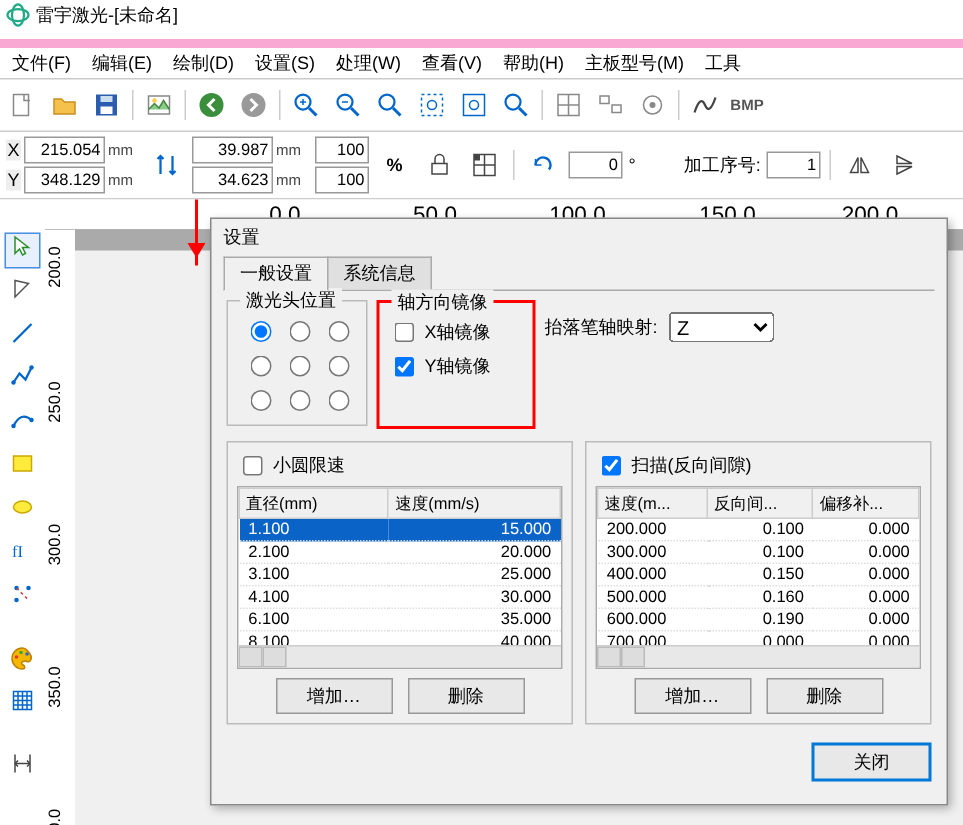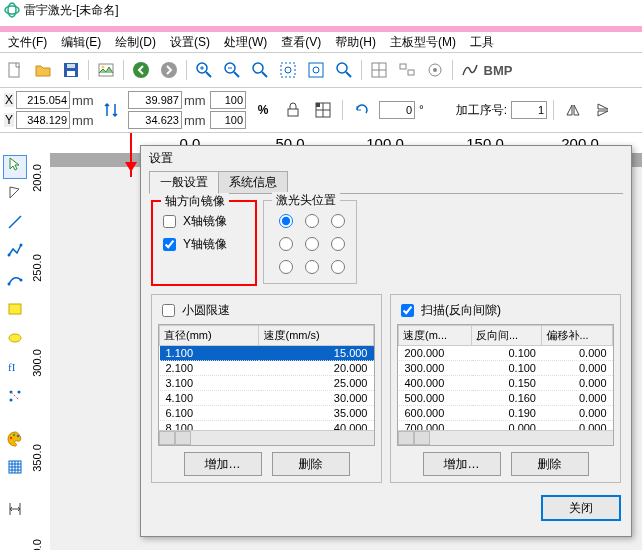--- a/index.html
+++ b/index.html
@@ -9,21 +9,21 @@
 .menubar span{padding:2px 6px}
 .toolbar{height:30px;display:flex;align-items:center;padding:2px;border-bottom:1px solid #ccc;gap:2px;overflow:hidden}
 .tb-btn{width:24px;height:24px;display:flex;align-items:center;justify-content:center;border:1px solid transparent;border-radius:2px}
 .tb-btn svg{width:18px;height:18px}
 .tb-sep{width:1px;height:20px;background:#ccc;margin:0 2px}
 .coordbar{height:40px;display:flex;align-items:center;padding:2px 4px;border-bottom:1px solid #ccc;gap:4px;overflow:hidden}
 .coord-col{display:flex;flex-direction:column;gap:2px}
 .coord-row{display:flex;align-items:center;gap:2px}
 .coord-lbl{width:10px;text-align:center;background:#eee}
 .coord-input{width:48px;height:16px;border:1px solid #999;padding:0 2px;font-size:11px;text-align:right}
-.coord-unit{width:22px;font-size:13px;color:#444}
+.coord-unit{width:22px;font-size:10px;color:#444}
 .workspace{position:relative;display:flex;height:455px}
 .ruler-h{position:absolute;left:30px;top:0;right:0;height:20px;border-bottom:1px solid #000;background:#fff}
 .ruler-h .ticklbl{position:absolute;top:2px;font-size:15px;transform:translateX(-50%)}
 .side-tools{width:30px;background:#fff;border-right:1px solid #ccc;display:flex;flex-direction:column;align-items:center;padding-top:22px;gap:5px}
 .side-btn{width:22px;height:22px;display:flex;align-items:flex-start;justify-content:center;border:1px solid transparent}
 .side-btn.active{border:1px solid #4a90e2;background:#e8f0fe}
 .ruler-v{position:absolute;left:30px;top:20px;width:20px;bottom:0;border-right:1px solid #000;background:#fff}
 .ruler-v .ticklbl{position:absolute;left:1px;font-size:11px;writing-mode:vertical-rl;transform:translateY(-50%) rotate(180deg)}
 .canvas{position:absolute;left:50px;top:20px;right:0;bottom:0;background:#f0f0f0}
 .canvas::before{content:"";position:absolute;left:0;top:0;width:100%;height:14px;background:#aaa}
@@ -55,21 +55,21 @@
 .tbl th{background:#f0f0f0;border:1px solid #ccc;padding:2px 4px;font-weight:normal;text-align:left}
 .tbl td{border-bottom:1px dotted #ddd;padding:1px 6px;text-align:right}
 .tbl td:first-child{text-align:left}
 .tbl tr.sel td{background:#0a64c8;color:#fff}
 .tbl .scroll-h{position:absolute;bottom:0;left:0;right:0;height:14px;background:#e8e8e8;border-top:1px solid #ccc;display:flex;align-items:center}
 .tbl .scroll-h::before,.tbl .scroll-h::after{content:"";width:14px;height:12px;background:#ddd;border:1px solid #bbb}
 .btn-row{display:flex;gap:10px;margin-top:6px;justify-content:center}
 .btn{min-width:60px;height:22px;border:1px solid #999;background:#e8e8e8;display:flex;align-items:center;justify-content:center;font-size:12px;padding:0 8px}
 .btn.primary{border:2px solid #0078d7}
 .close-row{display:flex;justify-content:flex-end;padding:6px 10px}
-.bmp-txt{font-size:13px;font-weight:bold;color:#555}
+.bmp-txt{font-size:10px;font-weight:bold;color:#555}
 </style>
 </head>
 <body>
 
 <div class="titlebar">
   <span class="logo">
     <svg viewBox="0 0 16 16">
         <ellipse cx="8" cy="8" rx="4" ry="7" fill="none" stroke="#2a8" stroke-width="1.5"></ellipse>
         <ellipse cx="8" cy="8" rx="7" ry="4" fill="none" stroke="#2a8" stroke-width="1.5"></ellipse>
       </svg>
@@ -380,44 +380,48 @@
 </div>
 
 <div class="dialog">
   <div class="dlg-title">设置</div>
   <div class="tabs">
     <div class="tab active">一般设置</div>
     <div class="tab inactive">系统信息</div>
   </div>
   <div class="dlg-body">
     <div class="top-row">
+      <div class="fieldset" style="height:70px">
+        <div class="fieldset-title">激光头位置</div>
+        <div class="laser-grid">
+          <input type="radio" name="lh" class="radio" checked="" style="">
+          <input type="radio" name="lh" class="radio" style="">
+          <input type="radio" name="lh" class="radio" style="">
+          <input type="radio" name="lh" class="radio" style="">
+          <input type="radio" name="lh" class="radio" style="">
+          <input type="radio" name="lh" class="radio" style="">
+          <input type="radio" name="lh" class="radio" style="">
+          <input type="radio" name="lh" class="radio" style="">
+          <input type="radio" name="lh" class="radio" style="">
+        </div>
+      </div>
       <div class="fieldset red" style="width:90px;height:70px">
         <div class="fieldset-title">轴方向镜像</div>
         <label class="chk">
             <input type="checkbox" style="">
             <span>X轴镜像</span>
           </label>
         <label class="chk">
             <input type="checkbox" checked="" style="">
             <span>Y轴镜像</span>
           </label>
       </div>
-      <div class="fieldset" style="height:70px">
-        <div class="fieldset-title">激光头位置</div>
-        <div class="laser-grid">
-          <input type="radio" name="lh" class="radio" checked="" style="">
-          <input type="radio" name="lh" class="radio" style="">
-          <input type="radio" name="lh" class="radio" style="">
-          <input type="radio" name="lh" class="radio" style="">
-          <input type="radio" name="lh" class="radio" style="">
-          <input type="radio" name="lh" class="radio" style="">
-          <input type="radio" name="lh" class="radio" style="">
-          <input type="radio" name="lh" class="radio" style="">
-          <input type="radio" name="lh" class="radio" style="">
-        </div>
+      <div class="pen-row" style="margin-top:8px">
+        <span>抬落笔轴映射:</span>
+        <select><option>Z</option></select>
       </div>
     </div>
 
     <div class="tables-row">
       <div class="panel">
         <div class="panel-title">
             <input type="checkbox" style="">
             <span>小圆限速</span>
           </div>
         <div class="tbl">

